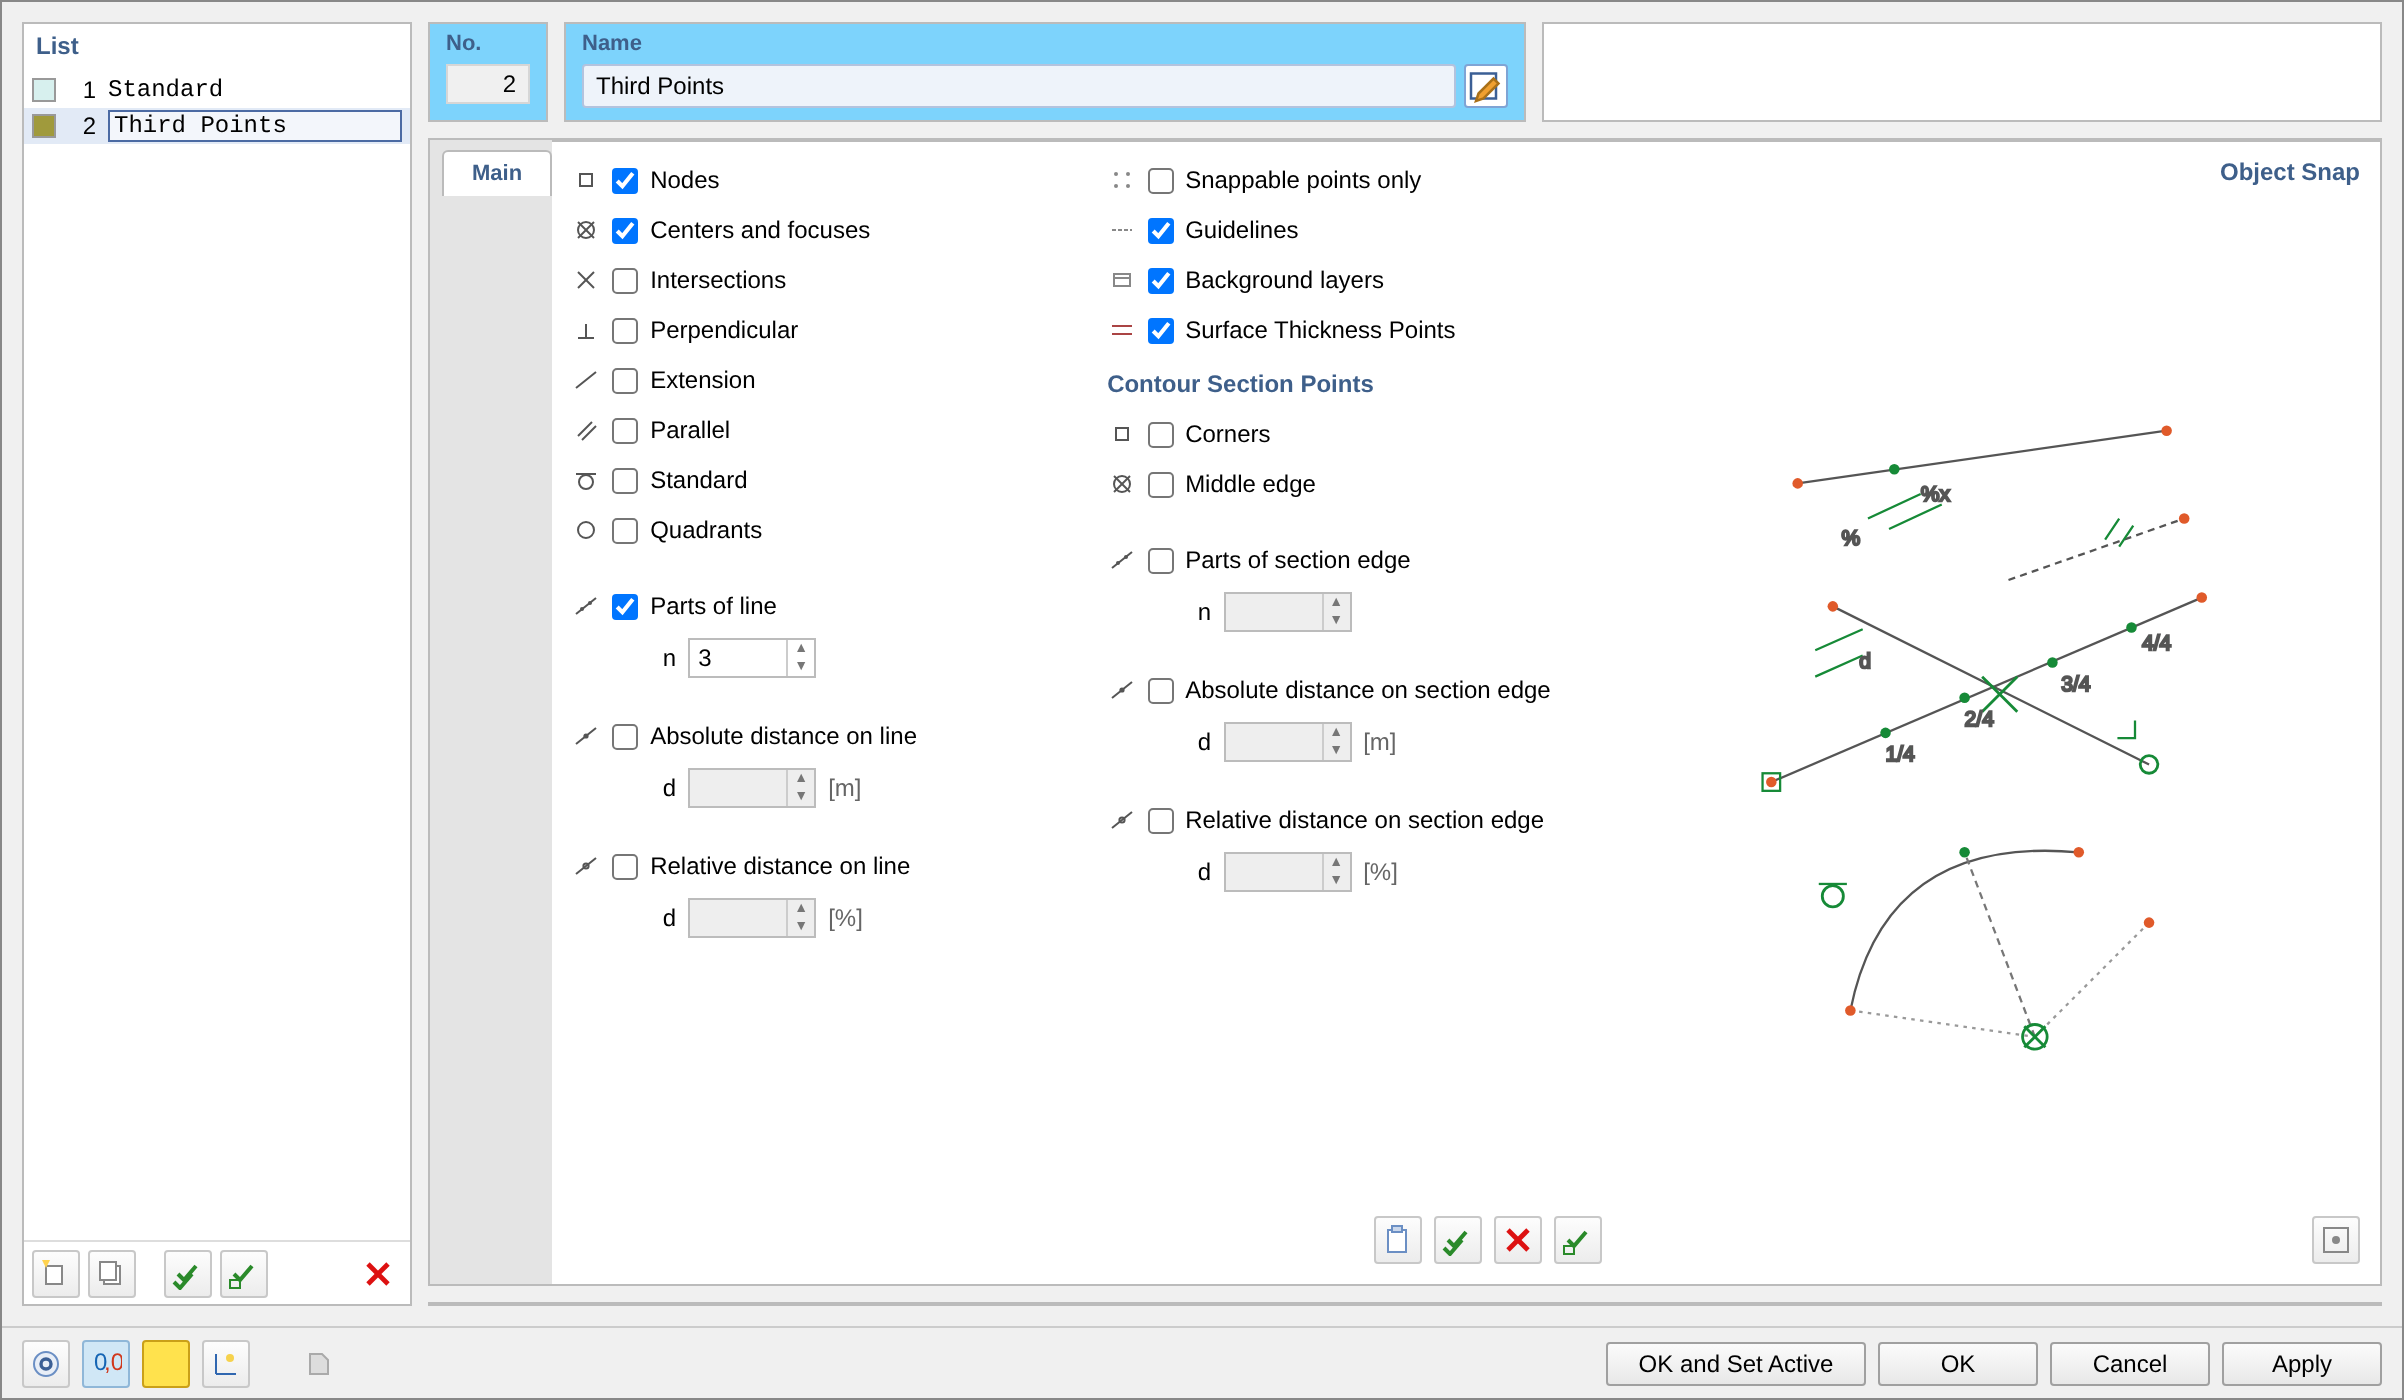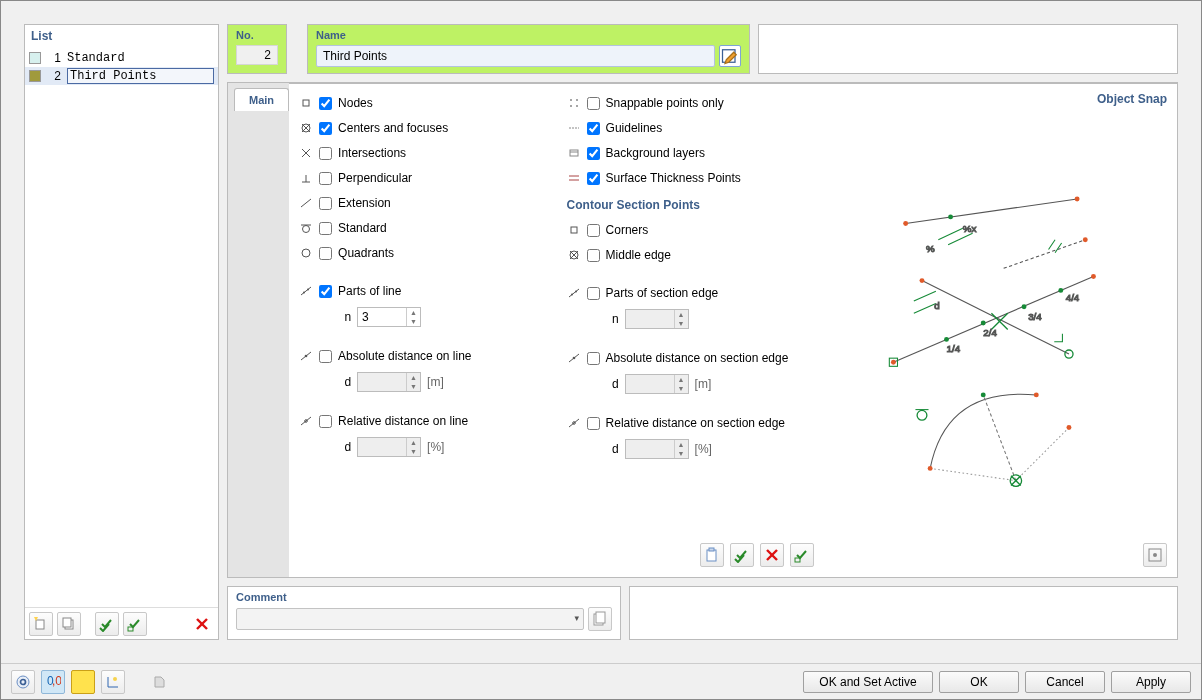--- a/index.html
+++ b/index.html
@@ -4,43 +4,43 @@
 <style>
 * { box-sizing: border-box; margin: 0; padding: 0; font-family: "Segoe UI", Tahoma, sans-serif; font-size: 12px; }
 html, body { width: 1202px; height: 700px; background: #fff; }
 .window { width: 1202px; height: 700px; border: 1px solid #888; background: #f0f0f0; display: flex; flex-direction: column; }
 .titlebar { height: 30px; background: #fff; display: flex; align-items: center; padding: 0 0 0 8px; border-bottom: 1px solid #ccc; }
 .titlebar .app-icon { width: 16px; height: 16px; margin-right: 6px; }
 .titlebar .title { flex: 1; font-size: 12px; color: #000; }
 .titlebar .win-btn { width: 46px; height: 30px; display: flex; align-items: center; justify-content: center; cursor: pointer; }
 .titlebar .win-btn svg { width: 10px; height: 10px; }
 
-.body-area { flex: 1; display: flex; padding: 23px; gap: 8px; }
+.body-area { flex: 1; display: flex; padding: 10px; gap: 8px; }
 
 .left-panel { width: 195px; background: #fff; border: 1px solid #bbb; display: flex; flex-direction: column; }
 .left-panel .list-header { padding: 4px 6px; font-weight: bold; color: #3e5f8a; }
 .left-panel .list-items { flex: 1; padding: 2px 0; }
 .list-row { display: flex; align-items: center; height: 18px; padding: 0 4px; cursor: pointer; }
 .list-row .swatch { width: 12px; height: 12px; margin-right: 6px; border: 1px solid #999; }
 .list-row .num { width: 14px; text-align: right; margin-right: 6px; color: #000; }
 .list-row .name { flex: 1; font-family: Liberation Mono, monospace; }
 .list-row.selected { background: #e2eaf6; }
 .list-row.selected .name { border: 1px solid #4b6aa3; background: #f3f6fb; padding: 0 2px; }
 .left-panel .toolbar { height: 32px; border-top: 1px solid #ddd; display: flex; align-items: center; padding: 0 4px; gap: 4px; }
 .tool-btn { width: 24px; height: 24px; border: 1px solid #c8c8c8; background: linear-gradient(#fdfdfd,#ececec); display: flex; align-items: center; justify-content: center; cursor: pointer; border-radius: 2px; }
 .tool-btn.flat { border-color: transparent; background: transparent; }
 .tool-btn svg { width: 16px; height: 16px; }
 .left-panel .toolbar .spacer { flex: 1; }
 .tool-btn.x svg { color: #d11; }
 
 .right-panel { flex: 1; display: flex; flex-direction: column; gap: 8px; }
 .top-fields { display: flex; gap: 8px; }
-.field-box { background: #bef264; border: 1px solid #bbb; padding: 4px 8px 6px 8px; display: flex; flex-direction: column; }
+.field-box { background: #7dd3fc; border: 1px solid #bbb; padding: 4px 8px 6px 8px; display: flex; flex-direction: column; }
 .field-box.no { width: 60px; }
-.field-box.name { flex: 1; margin-left: 12px; }
+.field-box.name { flex: 1; }
 .field-label { color: #3e5f8a; font-weight: bold; font-size: 11px; margin-bottom: 4px; }
 .no-val { text-align: right; background: #f0f0f0; padding: 2px 6px; border: 1px solid #d6d6d6; }
 .name-row { display: flex; gap: 4px; align-items: center; }
 .name-val { flex: 1; background: #eef3fa; border: 1px solid #b3c3de; padding: 3px 6px; border-radius: 2px; }
 .name-btn { width: 22px; height: 22px; border: 1px solid #7fa4d5; background: #fff; display: flex; align-items: center; justify-content: center; cursor: pointer; border-radius: 2px; }
 .preview-top { width: 420px; background: #fff; border: 1px solid #bbb; }
 
 .tabs-area { background: #e4e4e4; border: 1px solid #bbb; flex: 1; display: flex; }
 .tab-strip { height: 28px; display: flex; align-items: flex-end; padding-left: 6px; background: #e4e4e4; }
 .tab { padding: 5px 14px; background: #fff; border: 1px solid #bbb; border-bottom: none; border-radius: 3px 3px 0 0; color: #3e5f8a; font-weight: bold; font-size: 11px; cursor: pointer; }
@@ -214,20 +214,30 @@
                     <span class="lbl">Perpendicular</span>
                   </div>
                 <div class="opt-row">
                     <span class="glyph">
                       <svg viewBox="0 0 12 12">
                         <line x1="1" y1="10" x2="11" y2="2" stroke="#555"></line>
                       </svg>
                     </span>
                     <input type="checkbox" style="">
                     <span class="lbl">Extension</span>
+                  </div>
+                <div class="opt-row">
+                    <span class="glyph">
+                      <svg viewBox="0 0 12 12">
+                        <line x1="2" y1="9" x2="9" y2="2" stroke="#555"></line>
+                        <line x1="4" y1="11" x2="11" y2="4" stroke="#555"></line>
+                      </svg>
+                    </span>
+                    <input type="checkbox" style="">
+                    <span class="lbl">Parallel</span>
                   </div>
                 <div class="opt-row">
                     <span class="glyph">
                       <svg viewBox="0 0 12 12">
                         <circle cx="6" cy="7" r="3.5" fill="none" stroke="#555"></circle>
                         <line x1="1" y1="3" x2="11" y2="3" stroke="#555"></line>
                       </svg>
                     </span>
                     <input type="checkbox" style="">
                     <span class="lbl">Standard</span>
@@ -544,34 +554,20 @@
                     <rect x="2" y="2" width="12" height="12" fill="none" stroke="#888"></rect>
                     <circle cx="8" cy="8" r="2" fill="#888"></circle>
                   </svg>
                 </div>
             </div>
           </div>
         </div>
       </div>
 
       <div class="comment-row">
-        <div class="comment-box">
-          <span class="field-label">Comment</span>
-          <div class="comment-input-row">
-            <div class="comment-input">
-                <span class="dd">▾</span>
-              </div>
-            <div class="tool-btn">
-                <svg viewBox="0 0 16 16">
-                  <rect x="2" y="3" width="9" height="11" fill="#fff" stroke="#999"></rect>
-                  <rect x="4" y="1" width="9" height="11" fill="#fff" stroke="#999"></rect>
-                </svg>
-              </div>
-          </div>
-        </div>
         <div class="comment-blank"></div>
       </div>
     </div>
   </div>
 
   <div class="bottom-bar">
     <div class="tool-btn">
         <svg viewBox="0 0 16 16">
           <circle cx="8" cy="8" r="6" fill="#e8eef7" stroke="#6b8fc4"></circle>
           <circle cx="8" cy="8" r="2.5" fill="none" stroke="#3b5f95" stroke-width="1.7"></circle>

